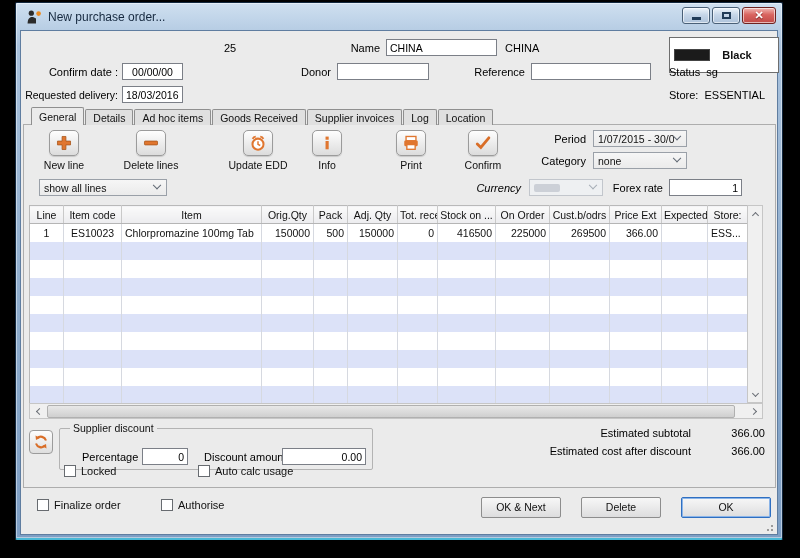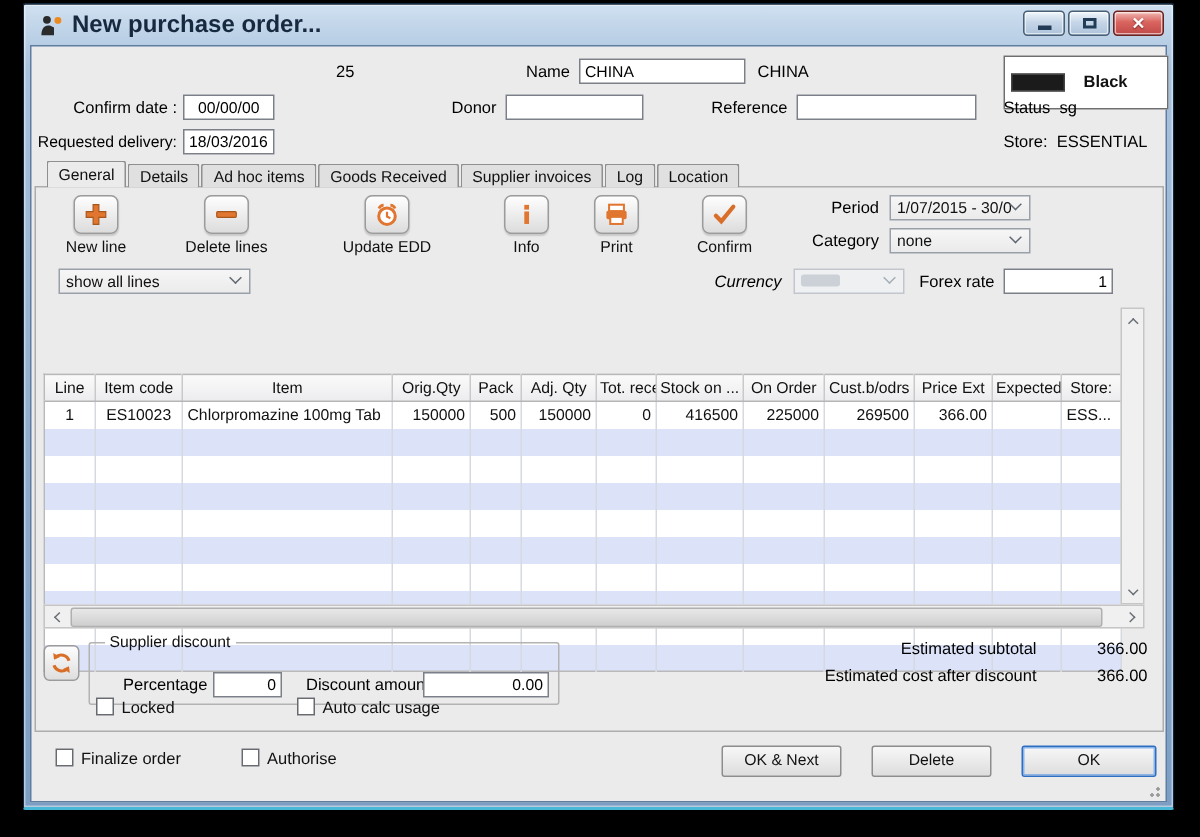--- a/index.html
+++ b/index.html
@@ -7,21 +7,21 @@
               font-family:"Liberation Sans", sans-serif; font-size:11px; color:#111; }
   .stage { position:relative; width:800px; height:558px; background:#000; }
 
   
   .window { position:absolute; left:15px; top:2px; width:768px; height:538px;
             background:linear-gradient(180deg,#cfe0f0 0%,#a9c2dd 8%,#8fadcd 55%,#7d9ec4 100%);
             border:1px solid #12283f; border-bottom:2px solid #49b8d6; border-radius:2px;
             box-shadow:inset 0 0 0 1px rgba(255,255,255,.45); }
   .titlebar { position:absolute; left:0; top:0; right:0; height:27px; display:flex; align-items:center; }
   .app-icon { margin-left:9px; width:18px; height:18px; display:inline-block; }
-  .title { margin-left:5px; font-size:16px; color:#16293f;font-weight:bold; }
+  .title { margin-left:5px; font-size:12px; color:#16293f; }
   .win-controls { position:absolute; right:6px; top:4px; display:flex; gap:2px; }
   .wbtn { width:28px; height:17px; border:1px solid #4a6077; border-radius:3px;
           background:linear-gradient(180deg,#eef5fb,#c6d6e8 45%,#aec3da);
           display:flex; align-items:center; justify-content:center;
           box-shadow:inset 0 0 0 1px rgba(255,255,255,.6); }
   .wbtn.close { width:34px; background:linear-gradient(180deg,#f0b8b4,#d9645f 45%,#c04a48);
                 border-color:#6e2220; }
   .g-min { width:9px; height:3px; background:#223c58; margin-top:6px; }
   .g-max { width:9px; height:7px; border:2px solid #223c58; }
   .g-close { color:#fff; font-weight:bold; font-size:11px; text-shadow:0 1px 1px #7c2524; }
@@ -60,21 +60,21 @@
            border:1px solid #adadad; background:#ebebeb; }
 
   
   .tbtn { position:absolute; width:84px; text-align:center; }
   .tbtn .ic { width:30px; height:26px; margin:0 auto; border:1px solid #9b9b9b; border-radius:5px;
               background:linear-gradient(180deg,#fefefe,#dcdcdc); display:flex; align-items:center;
               justify-content:center; box-shadow:0 1px 1px rgba(0,0,0,.15); }
   .tbtn .lbl { margin-top:3px; font-size:10.5px; }
 
   
-  .tbl-wrap { position:absolute; left:8px; top:174px; width:690px;margin-top:44px; }
+  .tbl-wrap { position:absolute; left:8px; top:174px; width:690px; }
   table.grid { border-collapse:collapse; table-layout:fixed; width:718px; background:#fff;
                border:1px solid #b9b9b9; }
   table.grid th { height:18px; font-weight:normal; font-size:10.5px; overflow:hidden; white-space:nowrap;
                   background:linear-gradient(180deg,#fafafa,#ececef); border-right:1px solid #c9c9c9;
                   border-bottom:1px solid #b5b5b5; padding:0 2px; }
   table.grid td { height:18px; font-size:10.5px; padding:0 3px; overflow:hidden; white-space:nowrap;
                   border-right:1px solid #d6d9e0; }
   tr.alt td { background:#dce2f8; }
   td.a-l { text-align:left; } td.a-r { text-align:right; } td.a-c { text-align:center; }
 
@@ -206,21 +206,21 @@
     <div class="tbtn" style="left:195px;top:99px;">
       <span class="ic">
             <svg viewBox="0 0 16 16" width="18" height="18">
         <path d="M3.2 4.4A3.2 3.2 0 0 1 6 2.4M12.8 4.4A3.2 3.2 0 0 0 10 2.4" stroke="#e0762f" stroke-width="1.6" fill="none"></path>
         <circle cx="8" cy="9" r="4.9" fill="#fff" stroke="#e0762f" stroke-width="1.8"></circle>
         <path d="M8 6.4V9.2l2 1" stroke="#e0762f" stroke-width="1.3" fill="none"></path>
             </svg>
           </span>
       <div class="lbl">Update EDD</div>
     </div>
-    <div class="tbtn" style="left:288px;top:99px;">
+    <div class="tbtn" style="left:264px;top:99px;">
       <span class="ic">
             <svg viewBox="0 0 16 16" width="18" height="18">
               <rect x="6.7" y="2.3" width="2.8" height="2.8" fill="#e0762f"></rect>
               <rect x="6.7" y="6.2" width="2.8" height="7.4" fill="#e0762f"></rect>
             </svg>
           </span>
       <div class="lbl">Info</div>
     </div>
     <div class="tbtn" style="left:348px;top:99px;">
       <span class="ic">

